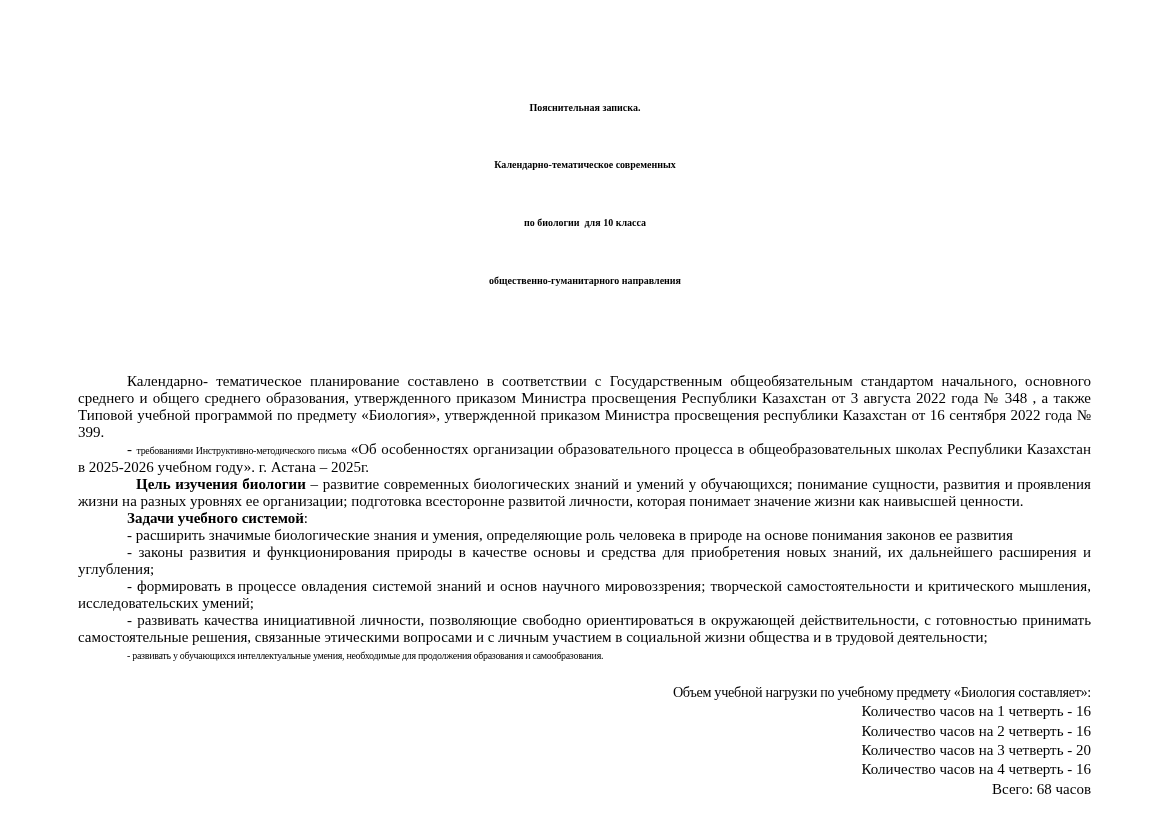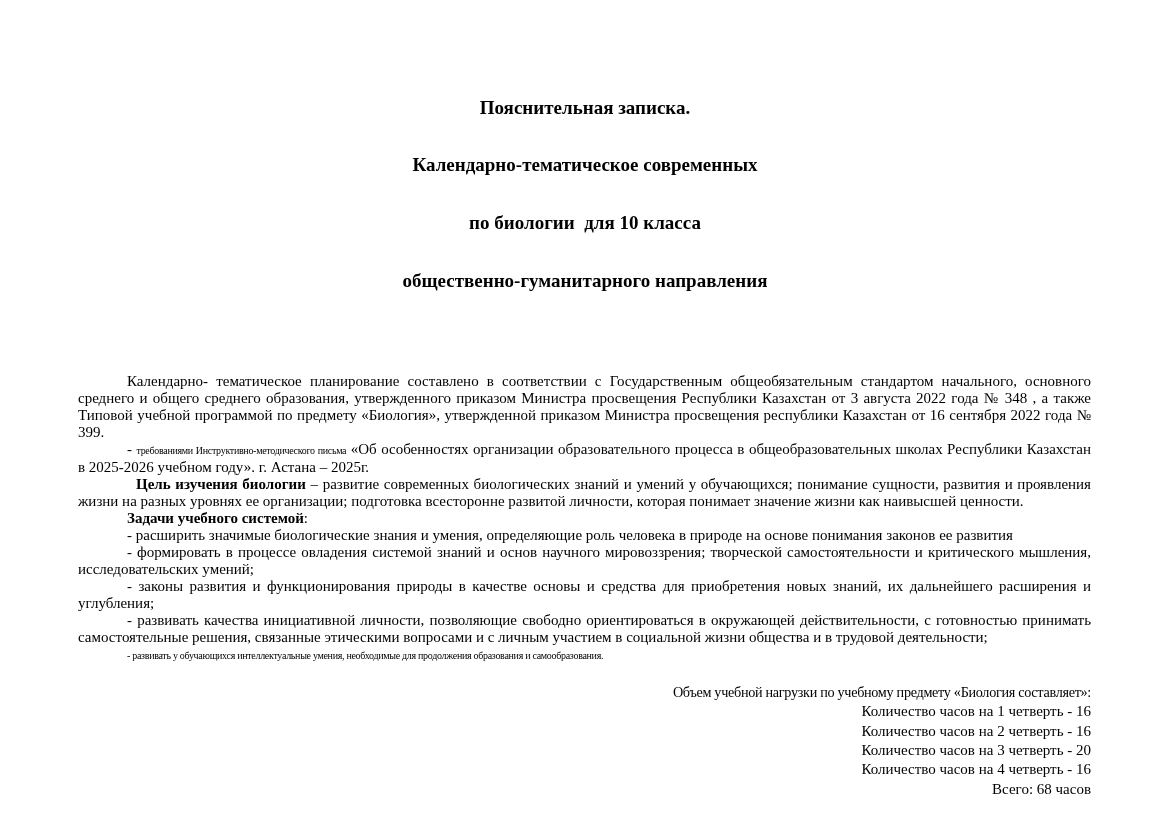--- a/index.html
+++ b/index.html
@@ -13,21 +13,21 @@
     height: 827px;
     background: #ffffff;
     color: #000000;
     font-family: "Liberation Serif", serif;
     overflow: hidden;
   }
   .title-block {
     padding-top: 59px;
     text-align: center;
     font-weight: bold;
-    font-size: 19px;
+    font-size: 10px;
     line-height: 19.3px;
     white-space: pre-wrap;
   }
   .body-text {
     margin: 44px 79px 0 78px;
     font-size: 15px;
     line-height: 17px;
     text-align: justify;
   }
   .body-text p {
@@ -81,24 +81,24 @@
     <p class="goal-indent">
       <span class="bold">Цель изучения биологии</span><span> –  развитие современных биологических знаний и умений у обучающихся; понимание сущности, развития и проявления жизни на разных уровнях ее организации; подготовка всесторонне развитой личности, которая понимает значение жизни как наивысшей ценности.</span>
     </p>
     <p>
       <span class="bold">Задачи учебного системой</span><span>:</span>
     </p>
     <p>
       <span>- расширить значимые биологические знания и умения, определяющие роль человека в природе на основе понимания законов ее развития</span>
     </p>
     <p>
-      <span>- формировать в процессе овладения системой знаний и основ научного мировоззрения; творческой самостоятельности и критического мышления, исследовательских умений;</span>
+      <span>-  законы развития и функционирования природы в качестве основы и средства для приобретения новых знаний, их дальнейшего расширения и углубления;</span>
     </p>
     <p>
-      <span>-  законы развития и функционирования природы в качестве основы и средства для приобретения новых знаний, их дальнейшего расширения и углубления;</span>
+      <span>- формировать в процессе овладения системой знаний и основ научного мировоззрения; творческой самостоятельности и критического мышления, исследовательских умений;</span>
     </p>
     <p>
       <span>- развивать качества инициативной личности, позволяющие свободно ориентироваться в окружающей действительности, с готовностью принимать самостоятельные решения, связанные этическими вопросами и с личным участием в социальной жизни общества и в трудовой деятельности;</span>
     </p>
     <p>
       <span class="alt">- развивать у обучающихся интеллектуальные умения, необходимые для продолжения образования и самообразования.</span>
     </p>
   </div>
 
   <div class="workload">

